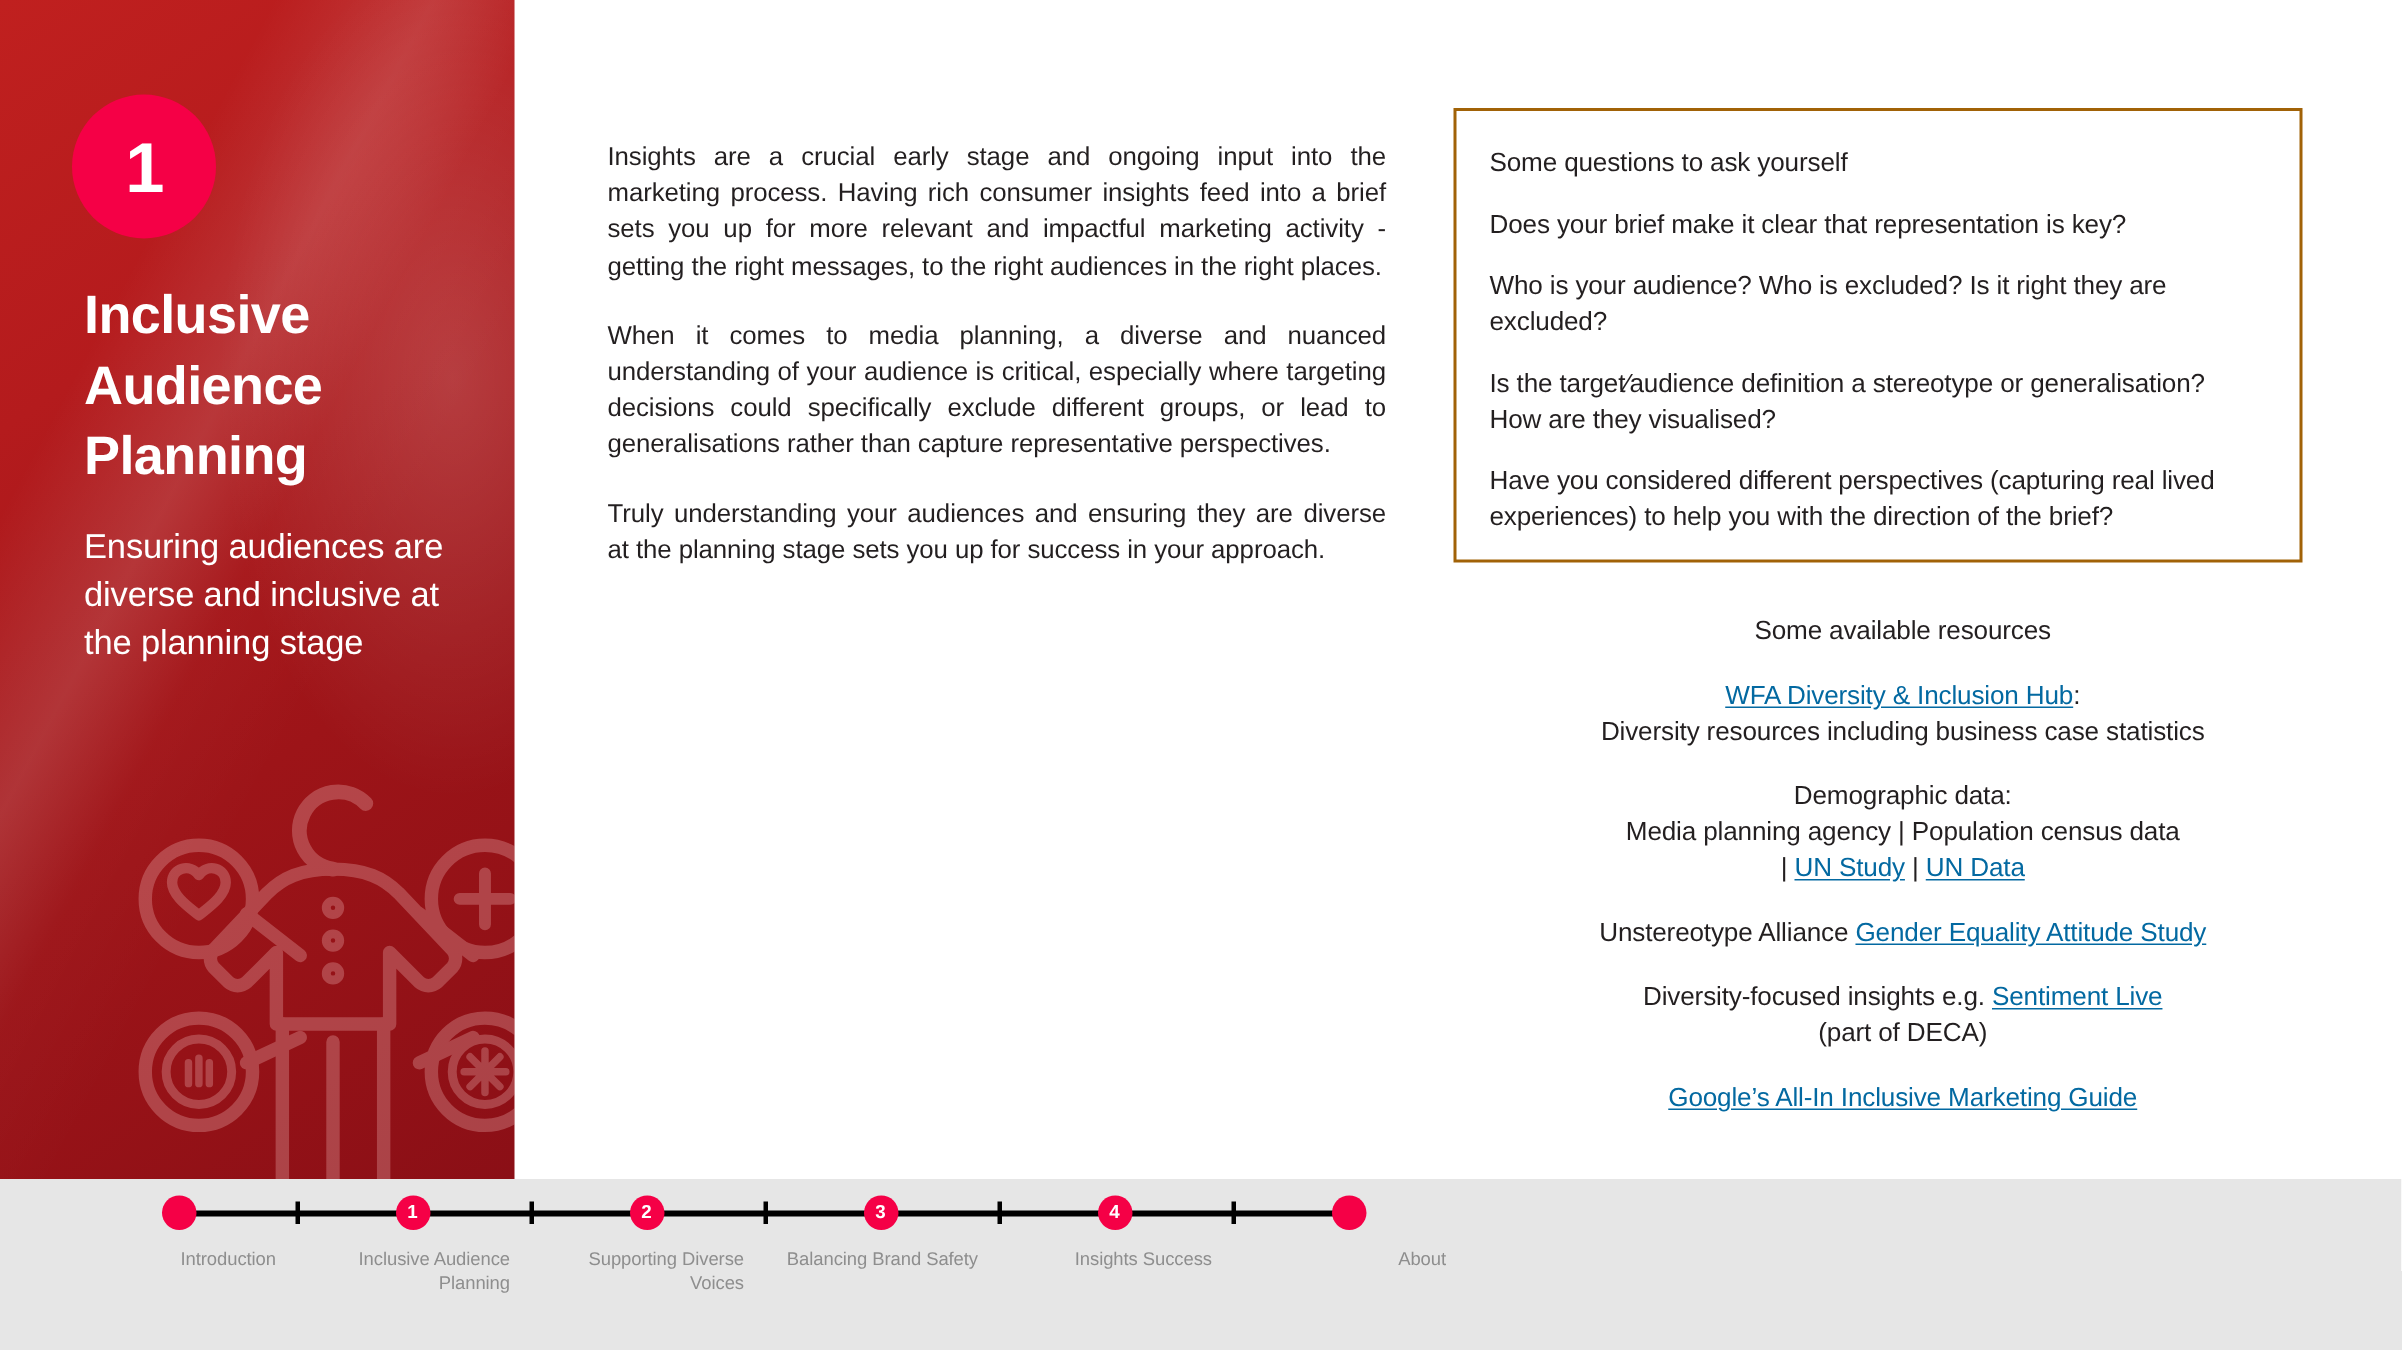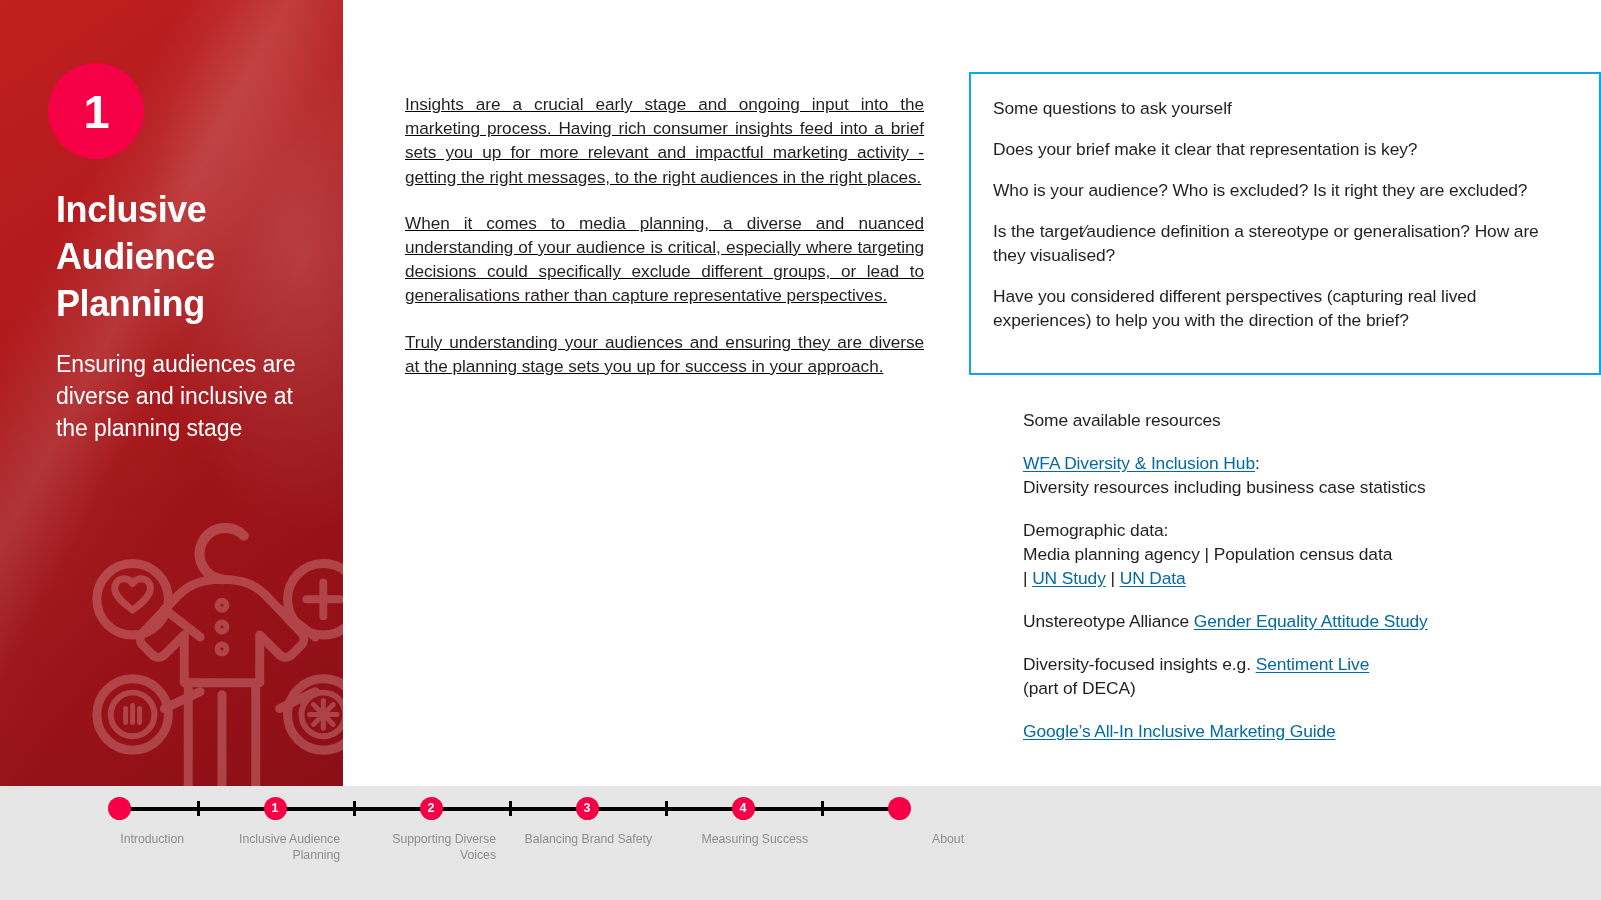--- a/index.html
+++ b/index.html
@@ -102,60 +102,60 @@
     letter-spacing: -0.1px;
     z-index: 3;
   }
 
   
   .body-col {
     position: absolute;
     left: 405px;
     top: 92px;
     width: 519px;
-    text-decoration: underline;
   }
   .body-col p {
     margin: 0 0 22px 0;
     font-size: 17.2px;
     line-height: 24.2px;
     color: #231f20;
     text-align: justify;
     letter-spacing: -0.05px;
   }
   .body-col p:last-child { margin-bottom: 10px; }
 
   
   .q-box {
     position: absolute;
     left: 969px;
     top: 72px;
-    width: 632px;
+    width: 566px;
     height: 303px;
-    border: 2px solid #0ea5e9;
+    border: 2px solid #a16207;
     box-sizing: border-box;
     background: #ffffff;
   }
   .q-box-inner {
     padding: 22px 24px 0 22px;
   }
   .q-box p {
     margin: 0 0 17px 0;
     font-size: 17.4px;
     line-height: 24px;
     color: #231f20;
     letter-spacing: -0.1px;
   }
 
   
   .res {
     position: absolute;
-    left: 1023px;
+    left: 991px;
     top: 408px;
     width: 555px;
+    text-align: center;
   }
   .res p {
     margin: 0 0 19px 0;
     font-size: 17.4px;
     line-height: 24px;
     color: #231f20;
     letter-spacing: -0.1px;
   }
   .res a, .link {
     color: #0369a1;
@@ -321,21 +321,21 @@
       <div class="tl-node" style="left:431px">
         <div class="tl-dot">2</div>
         <div class="tl-label">Supporting Diverse Voices</div>
       </div>
       <div class="tl-node" style="left:587px">
         <div class="tl-dot">3</div>
         <div class="tl-label">Balancing Brand Safety</div>
       </div>
       <div class="tl-node" style="left:743px">
         <div class="tl-dot">4</div>
-        <div class="tl-label">Measuring Success</div>
+        <div class="tl-label">Insights Success</div>
       </div>
       <div class="tl-node" style="left:899px">
         <div class="tl-dot"></div>
         <div class="tl-label">About</div>
       </div>
     </div>
 
   </div>
 
 </div>

